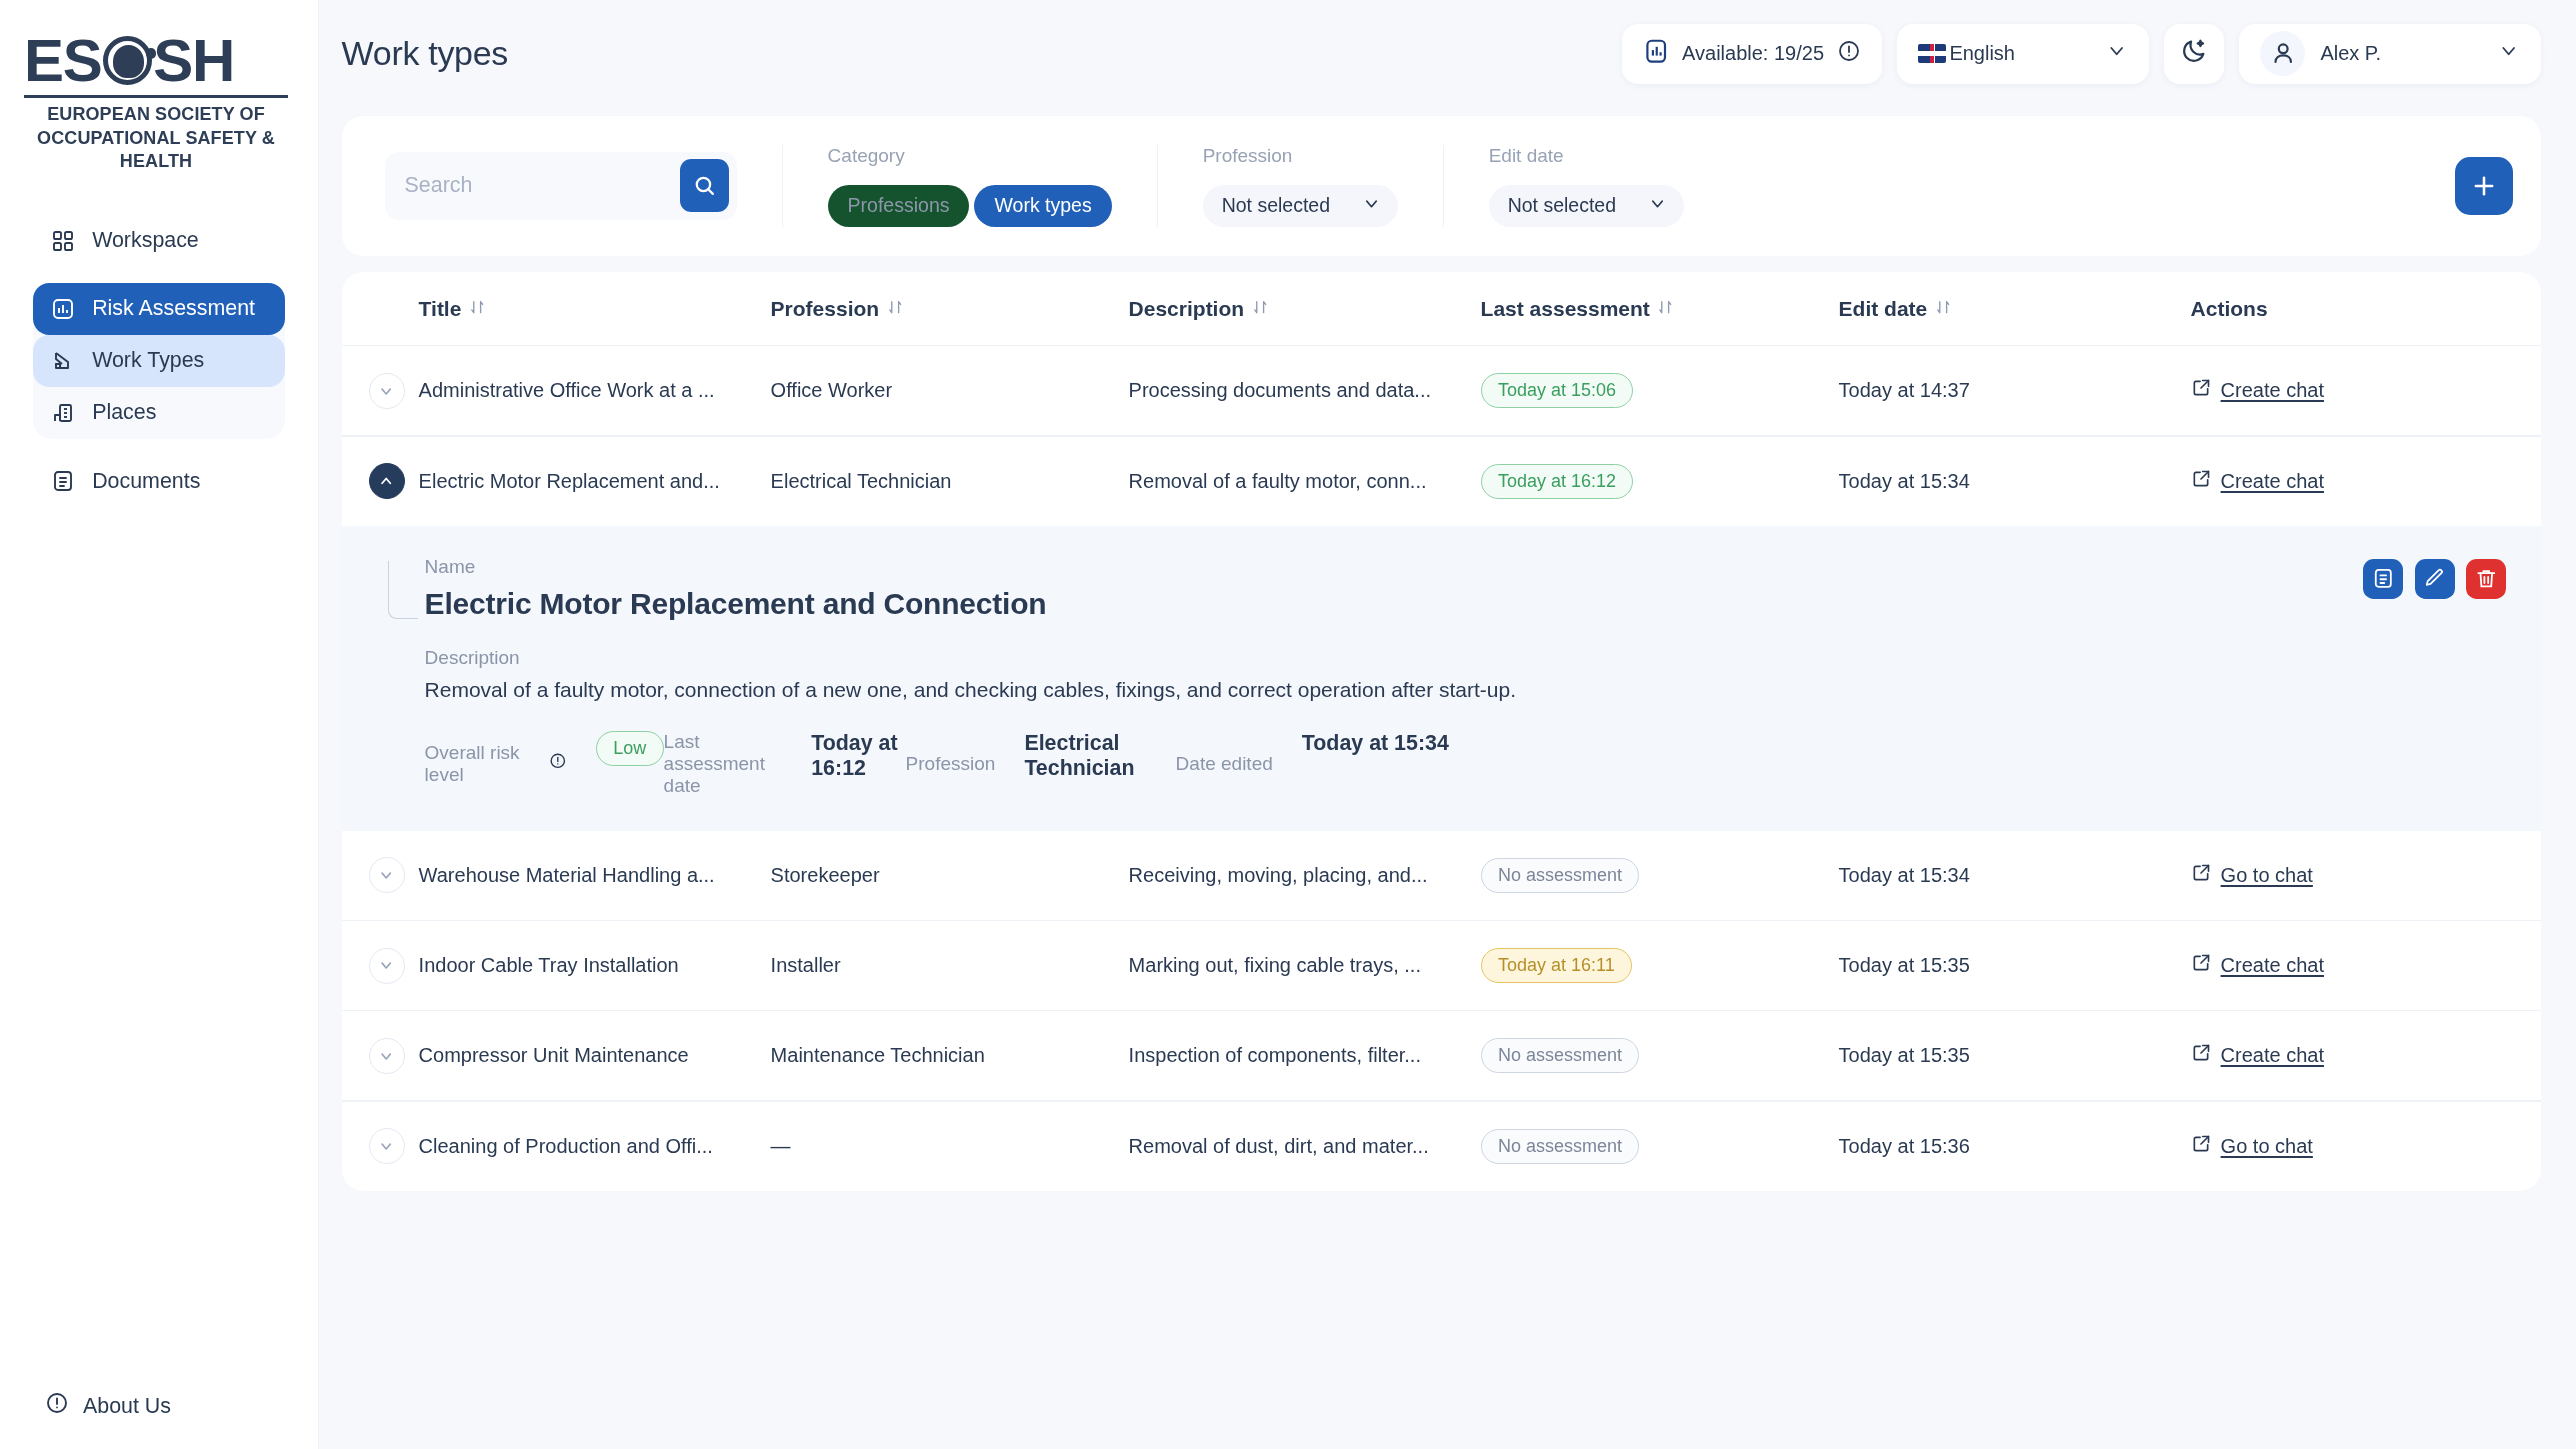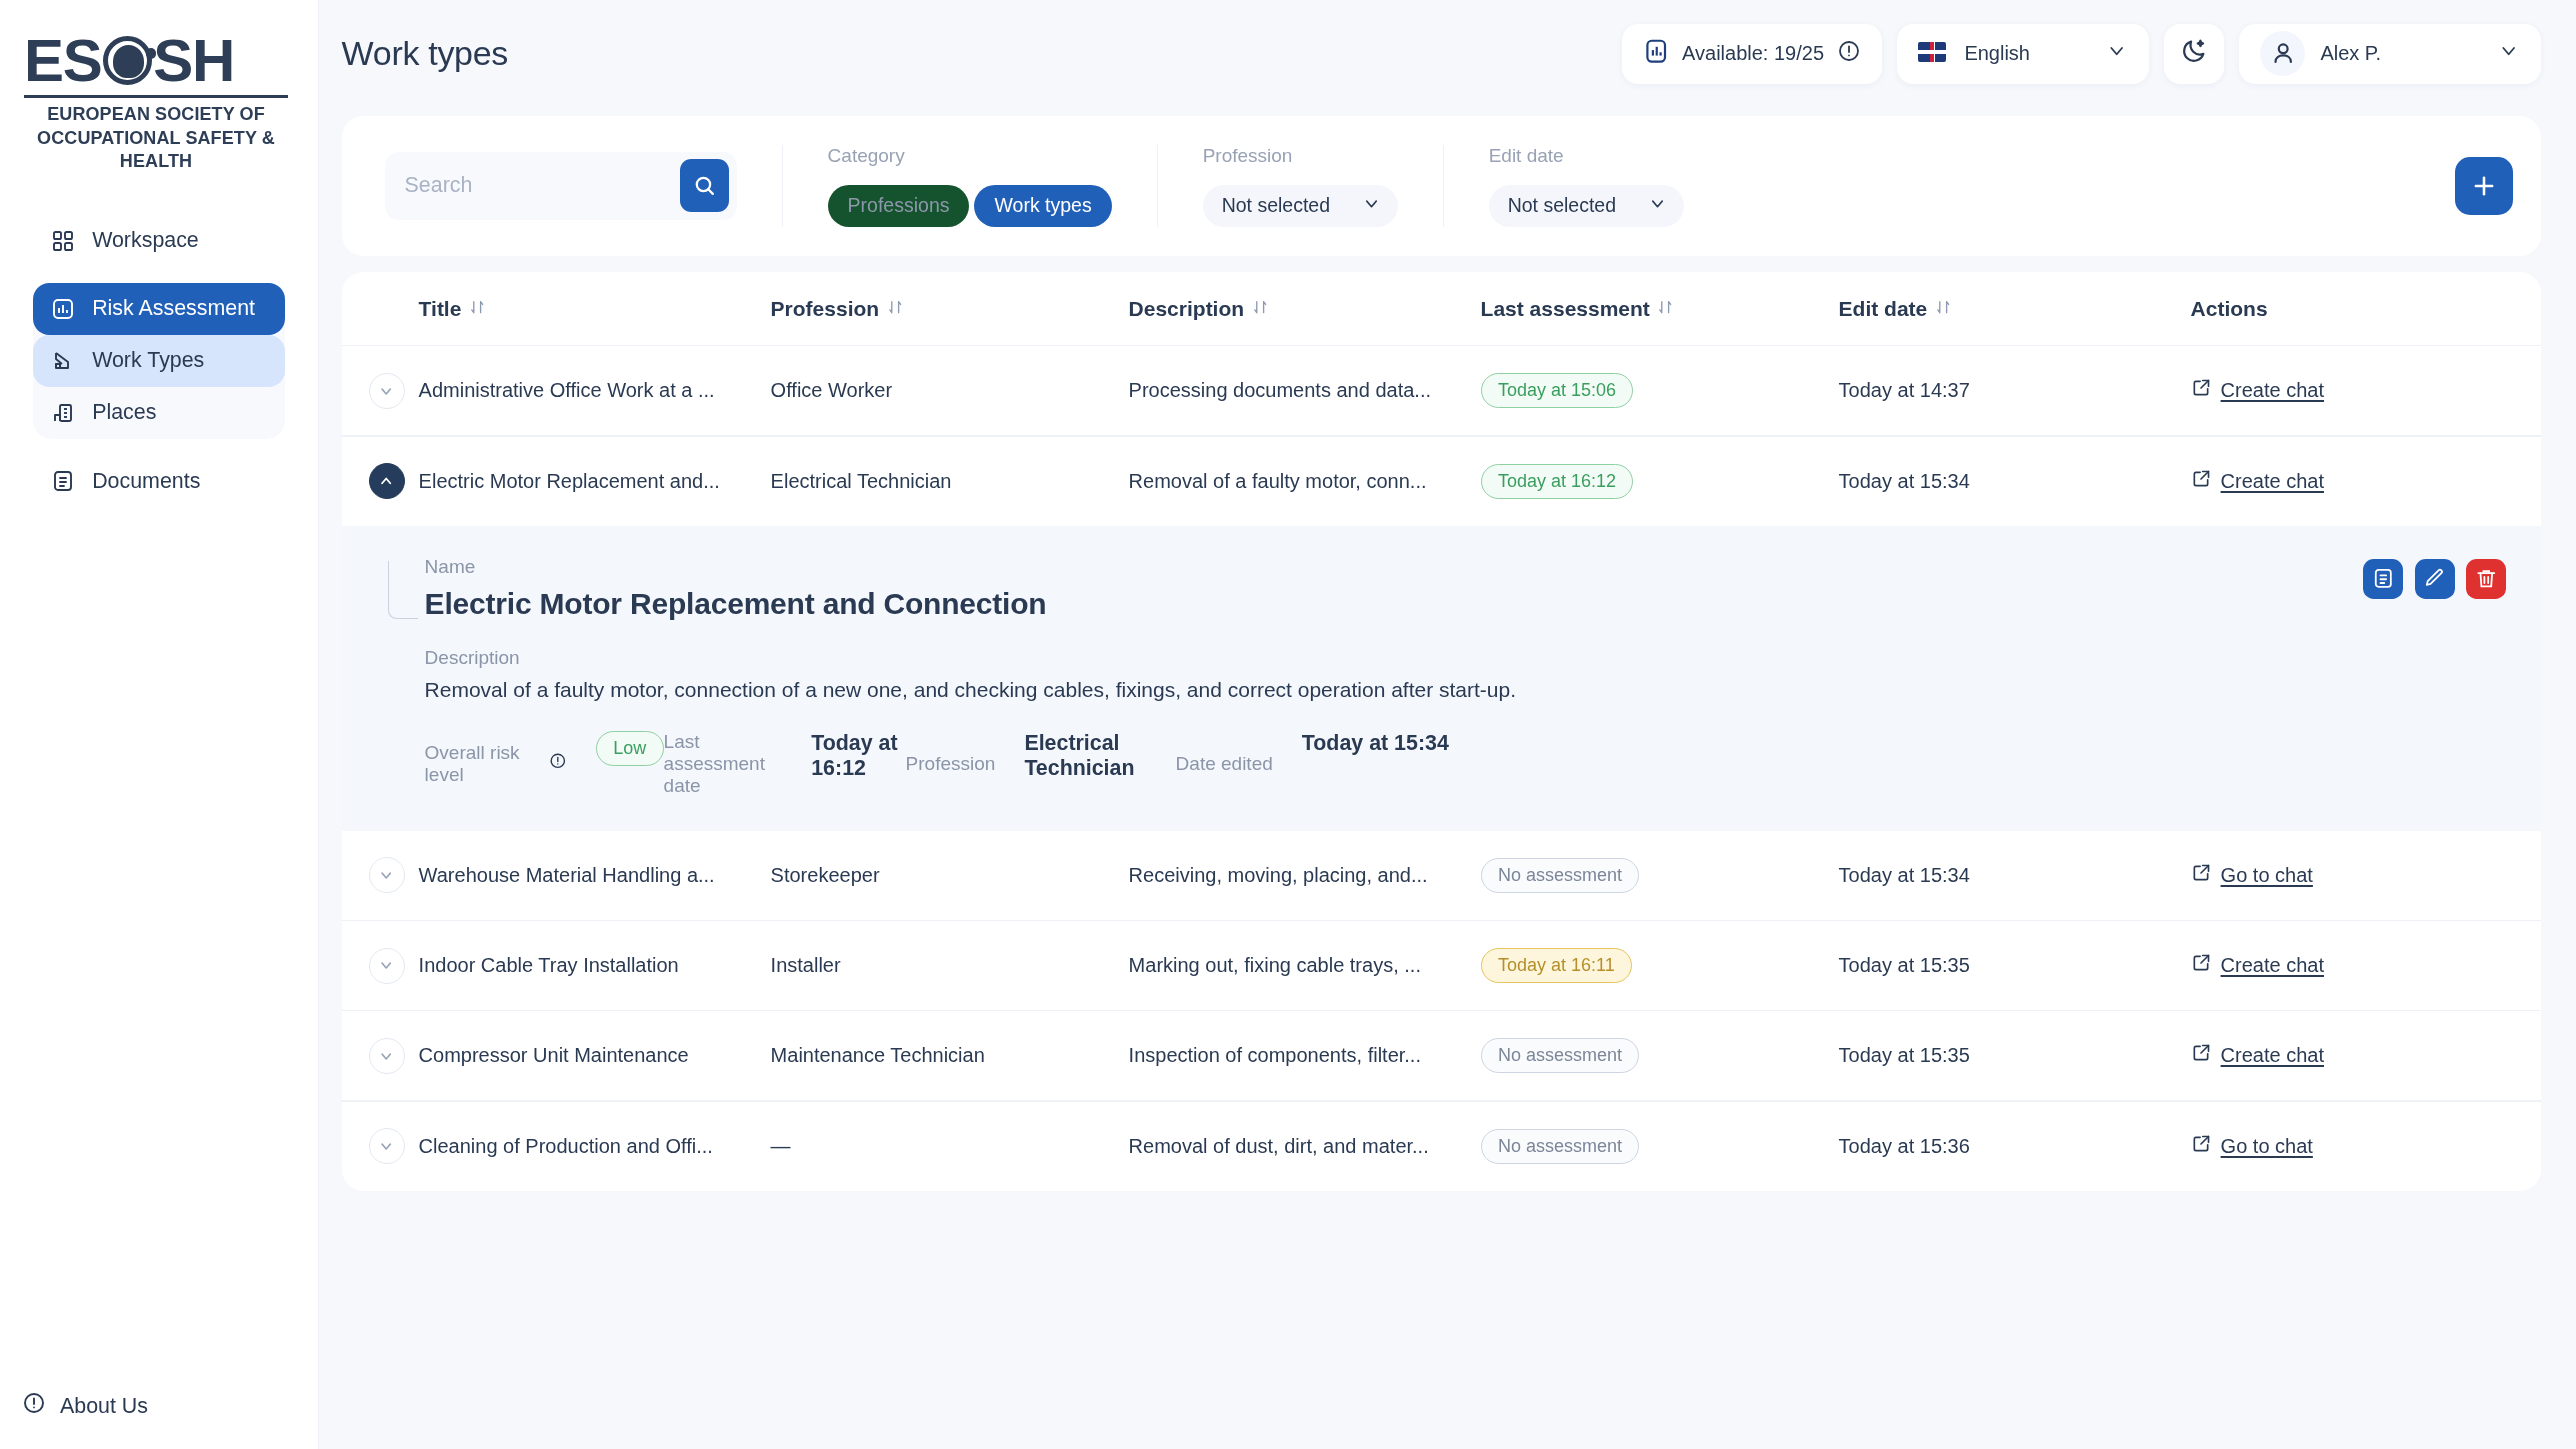--- a/index.html
+++ b/index.html
@@ -56,21 +56,21 @@
     font-size: 21.4px; color: #2a3a52;
   }
   .nav-item .nav-ico { width: 26.4px; height: 26.4px; display:flex; align-items:center; justify-content:center; flex: 0 0 26.4px; }
   .nav-item.active { background: #2160b8; color: #ffffff; font-weight: 500; }
   .nav-group { background: #f7f9fd; border-radius: 19px; }
   .nav-sub { margin: 0; }
   .nav-sub.selected { background: #d6e5fb; }
   .nav-spacer { height: 16.4px; }
 
   .about {
-    position: absolute; left: 22px; bottom: 28px;
+    position: absolute; left: 45px; bottom: 28px;
     display: flex; align-items: center; gap: 14px;
     font-size: 21.4px; color: #2a3a52; cursor: pointer;
   }
 
   
   .main {
     flex: 1 1 auto; height: 1449px;
     background: #f6f8fc;
     display: flex; flex-direction: column;
     min-width: 0;
@@ -85,21 +85,21 @@
   .chip {
     background: #ffffff; border-radius: 16.4px;
     height: 60px; display: flex; align-items: center;
     padding: 0 21.4px; gap: 12.6px;
     font-size: 20px; color: #2a3a52;
     box-shadow: 0 1.3px 6.3px rgba(40,60,100,0.05);
     cursor: pointer;
   }
   .chip-quota { gap: 12.6px; }
   .chip-lang { width: 252px; justify-content: space-between; }
-  .chip-lang .lng { display: flex; align-items: flex-start; gap: 18px; }
+  .chip-lang .lng { display: flex; align-items: center; gap: 3px; }
   .chip-theme { width: 60px; justify-content: center; padding: 0; }
   .chip-user { width: 302px; justify-content: space-between; }
   .chip-user .usr { display: flex; align-items: center; gap: 15px; }
   .avatar-circle {
     width: 45px; height: 45px; border-radius: 50%;
     background: #f3f6fc; display: flex; align-items: center; justify-content: center;
   }
   .flag {
     width: 28px; height: 19.5px; border-radius: 1.9px; position: relative; overflow: hidden;
     background: #1e3a78; flex: 0 0 28px;

